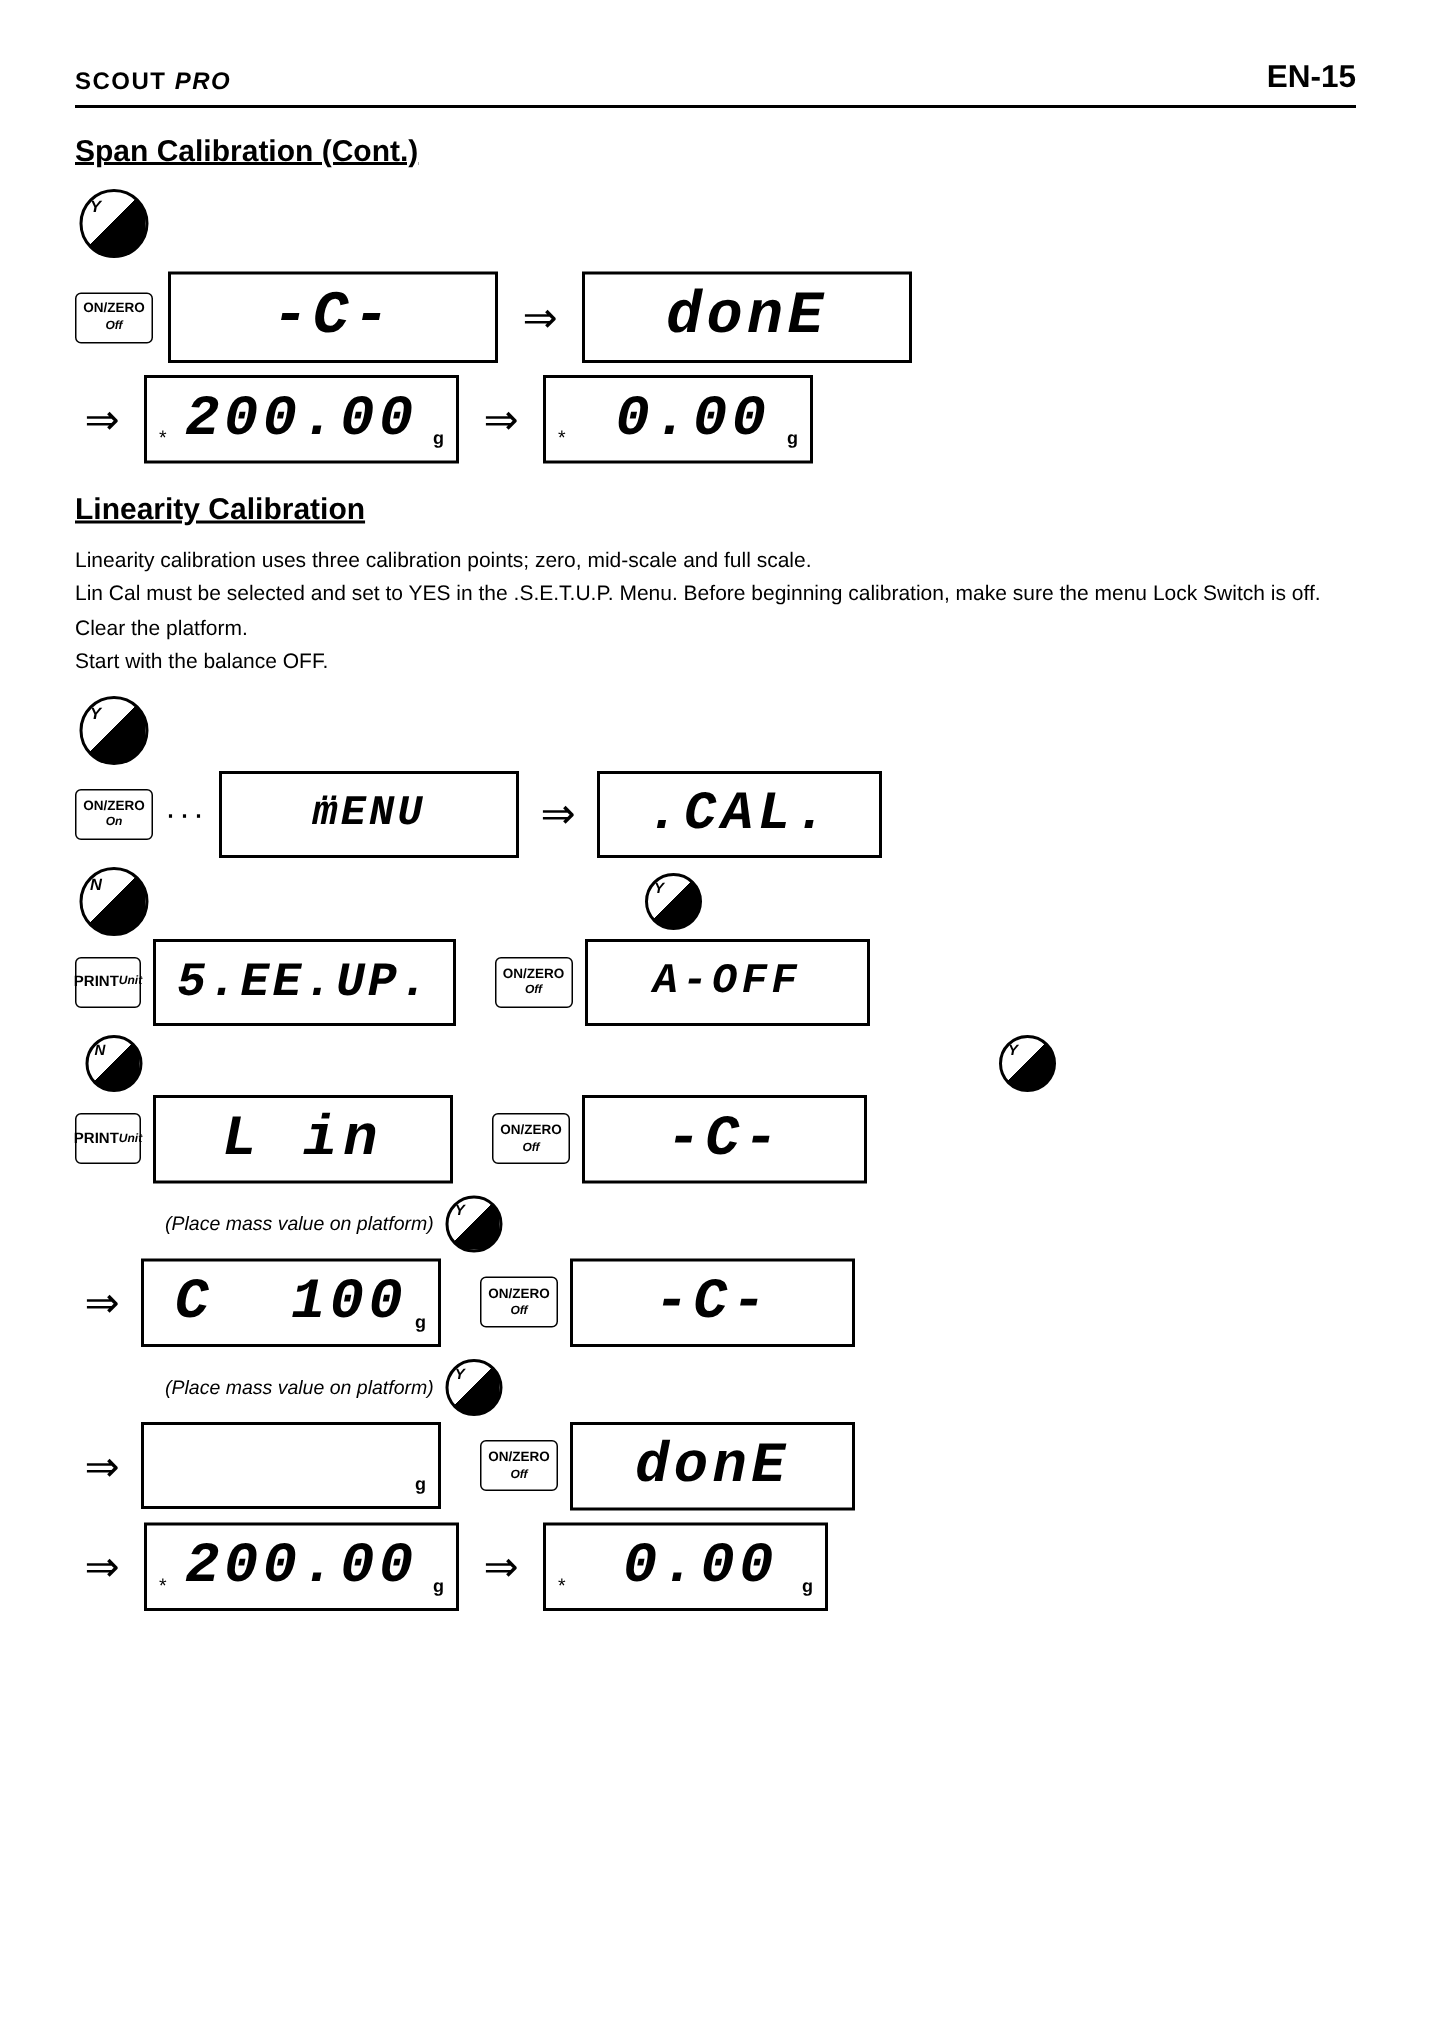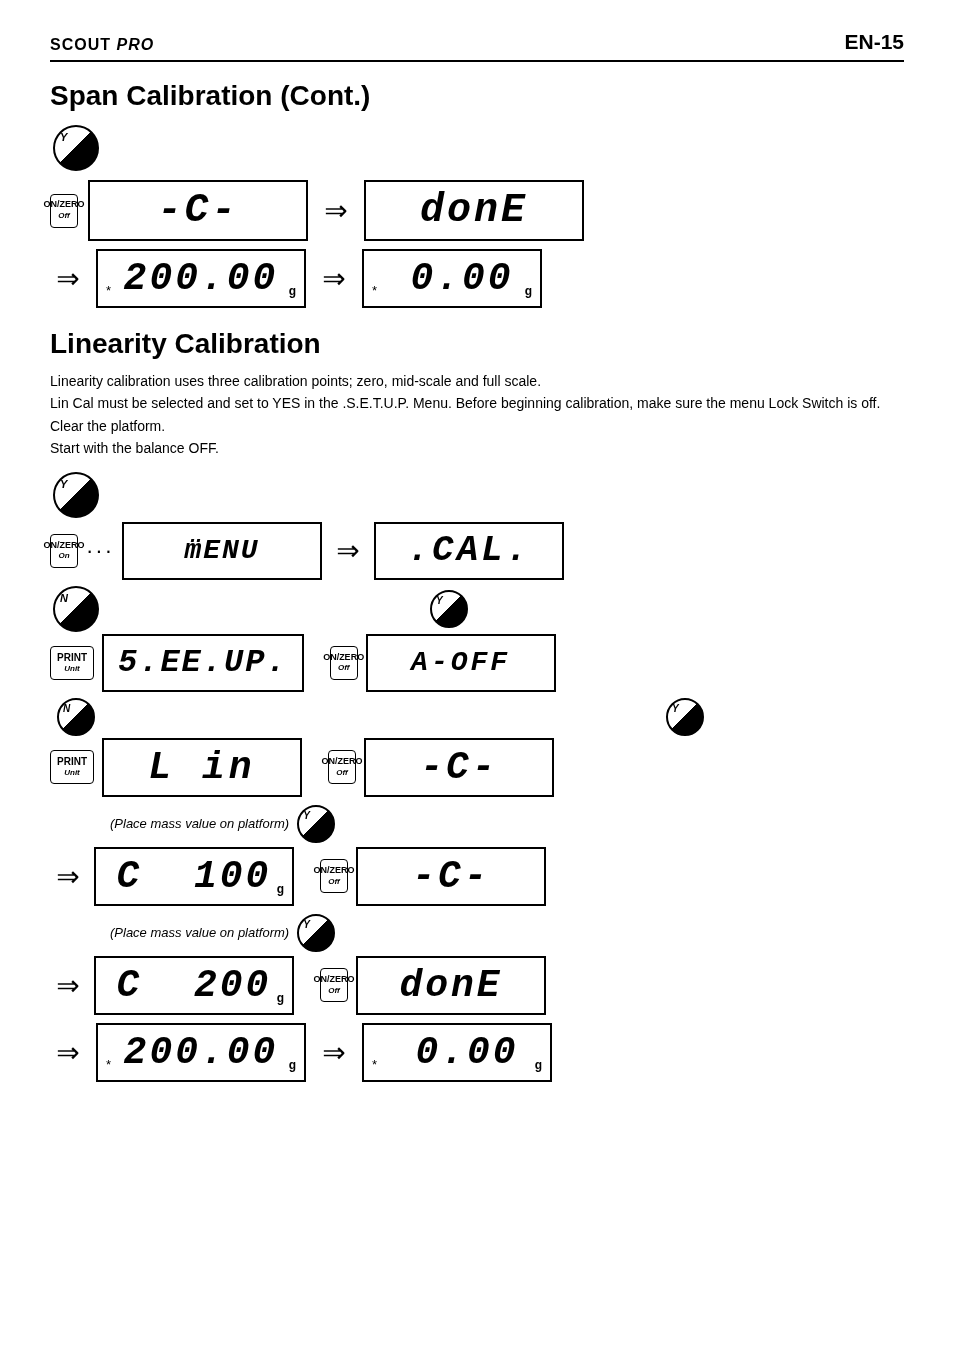--- a/index.html
+++ b/index.html
@@ -8,21 +8,21 @@
       min-height: 1354px;
       background: #fff;
       font-family: Arial, Helvetica, sans-serif;
       font-size: 14px;
       color: #000;
       position: relative;
     }
     .page {
       width: 954px;
       min-height: 1354px;
-      padding: 30px 50px;
+      padding: 40px 50px;
       position: relative;
       border-radius: 32px;
     }
     
     .header {
       display: flex;
       justify-content: space-between;
       align-items: flex-end;
       border-bottom: 2px solid #000;
       padding-bottom: 6px;
@@ -34,22 +34,23 @@
       letter-spacing: 1px;
     }
     .header-left span { font-style: italic; }
     .header-right {
       font-size: 21px;
       font-weight: bold;
     }
 
     
     .section-title {
-      font-size: 28px;
-      font-weight: bold;
+      font-size: 20px;
+      font-weight: bold;
+      text-decoration: underline;
       margin-bottom: 10px;
     }
 
     
     .display-box {
       border: 2px solid #000;
       padding: 6px 14px;
       min-width: 180px;
       min-height: 58px;
       display: flex;
@@ -163,42 +164,42 @@
     
     .onzero-btn {
       border: 1.5px solid #000;
       border-radius: 4px;
       padding: 2px 5px;
       font-size: 8px;
       font-weight: bold;
       text-align: center;
       line-height: 1.3;
       background: #fff;
-      width: 28px;
+      width: 52px;
       height: 34px;
       display: flex;
       flex-direction: column;
       align-items: center;
       justify-content: center;
     }
 
     
     .print-btn {
       border: 1.5px solid #000;
       border-radius: 4px;
       padding: 2px 5px;
       font-size: 8px;
       font-weight: bold;
       text-align: center;
       line-height: 1.3;
       background: #fff;
       width: 44px;
       height: 34px;
       display: flex;
-      flex-direction: column;
+      flex-direction: row;
       align-items: center;
       justify-content: center;
     }
 
     
     .lcd {
       font-family: 'Courier New', monospace;
       font-size: 40px;
       font-style: italic;
       font-weight: bold;
@@ -392,21 +393,20 @@
       <div style="width:52px;"></div>
       <div style="font-size:13px; font-style:italic;">(Place mass value on platform)</div>
       <div class="y-dial" style="width:38px;height:38px;">
         <span style="position:absolute;top:3px;left:4px;font-size:10px;font-weight:bold;font-style:italic;">Y</span>
       </div>
     </div>
 
     <div style="display:flex; align-items:center; gap:8px; margin-bottom:8px;">
       <div class="arrow">⇒</div>
       <div class="display-box" style="min-width:200px;">
-        <span class="lcd" style="font-size:38px;font-style:italic;letter-spacing:3px;"><i>C</i>&nbsp;&nbsp;200</span>
         <span class="display-unit">g</span>
       </div>
       <div style="width:10px;"></div>
       <div class="onzero-btn">
         <div style="font-size:9px;font-weight:bold;">ON/ZERO</div>
         <div style="font-size:8px;font-style:italic;">Off</div>
       </div>
       <div class="display-box" style="min-width:190px;">
         <span class="lcd" style="font-style:italic; font-size:38px;">d<i>o</i>n<i>E</i></span>
       </div>

